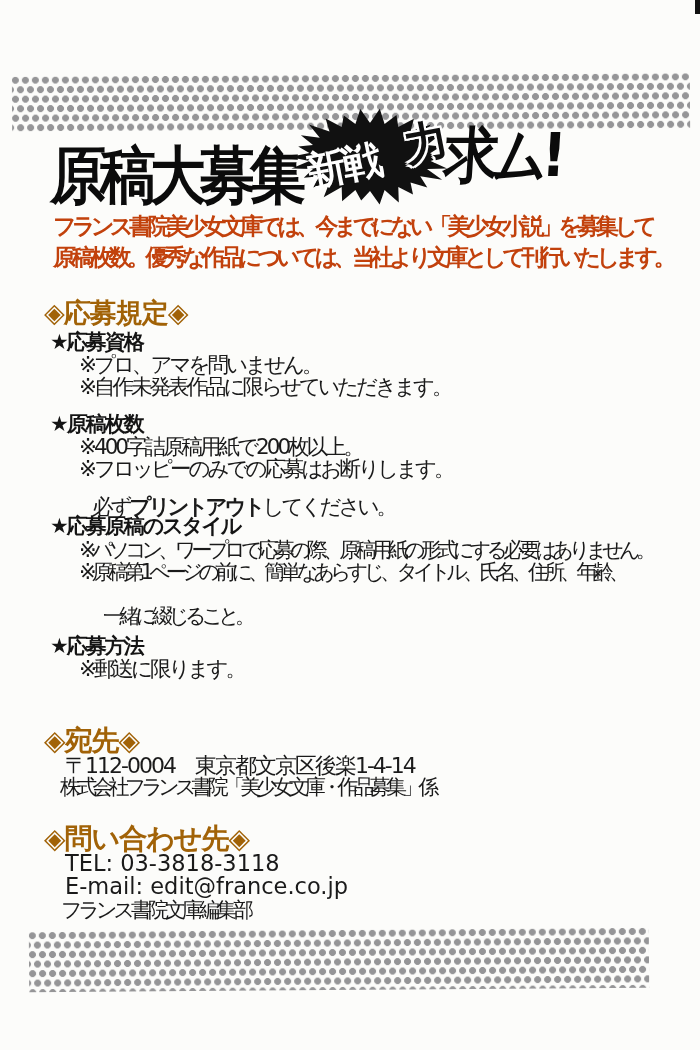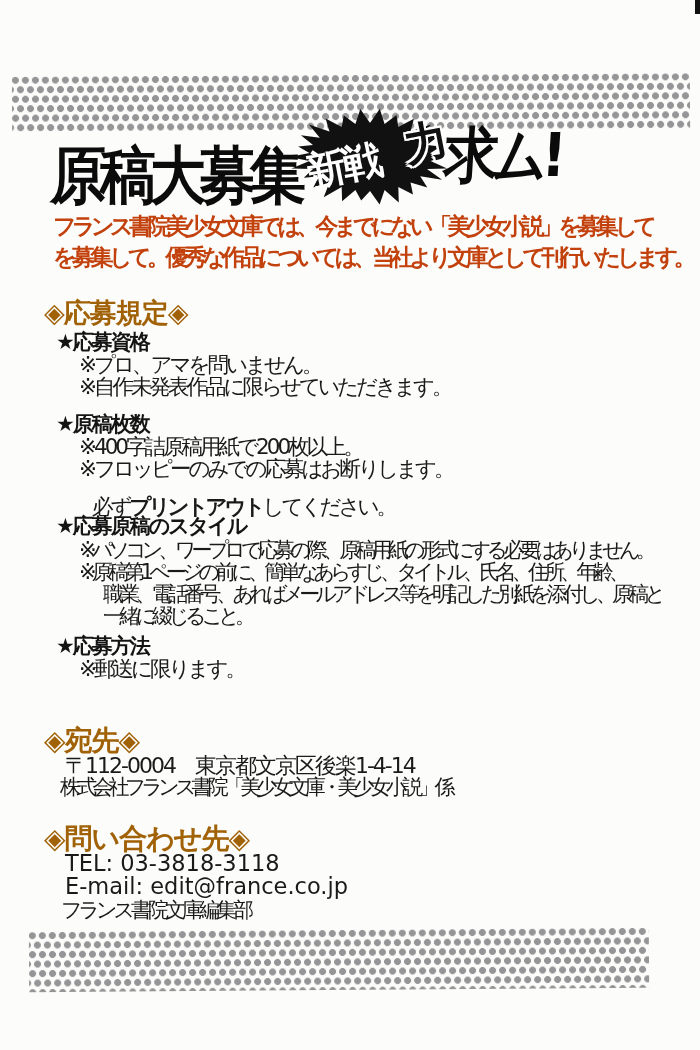--- a/index.html
+++ b/index.html
@@ -37,21 +37,21 @@
     text-shadow:-2px 0 0 #fff,2px 0 0 #fff,0 -2px 0 #fff,0 2px 0 #fff,
       -2px -2px 0 #fff,2px 2px 0 #fff,-2px 2px 0 #fff,2px -2px 0 #fff;
   }
   .title-suffix{
     left:447px;top:116px;font-size:54px;font-weight:bold;color:#0b0b0b;
     letter-spacing:-6px;transform:scaleY(1.12) skewX(-4deg);transform-origin:left top;
   }
   .intro-line{left:53px;font-size:23px;font-weight:600;letter-spacing:-4.5px;color:#c2410c;}
   
   .sec-heading{left:44px;font-size:27px;font-weight:800;letter-spacing:-1px;color:#a16207;}
-  .star-title{left:56px;font-size:21px;font-weight:700;letter-spacing:-2px;color:#141414;}
+  .star-title{left:50px;font-size:21px;font-weight:700;letter-spacing:-2px;color:#141414;}
   .jp{left:79px;font-size:21.5px;letter-spacing:-3px;}
   .jp-c{left:79px;font-size:21px;letter-spacing:-4.8px;}
   .cont{left:103px;}
   .note{left:92px;font-size:21.5px;letter-spacing:-3px;}
   .note b{font-weight:800;}
   .addr{font-size:22px;letter-spacing:-2px;}
   .latin{font-size:22.5px;letter-spacing:0;}
   .corner-mark{right:0;top:0;width:5px;height:14px;background:#111;}
 </style>
 </head>
@@ -66,44 +66,43 @@
   <div class="abs main-title">原稿大募集</div>
 
   <svg class="abs burst" viewBox="0 0 164 98">
     <polygon id="burst-poly" fill="#111111" points="154.0,49.0 142.6,53.1 159.1,60.4 139.0,61.1 154.1,71.7 132.2,68.3 139.3,79.5 122.5,74.4 125.0,86.4 110.3,79.1 110.8,94.5 96.6,82.0 91.6,96.6 82.0,83.0 73.2,92.5 67.4,82.0 54.1,93.2 53.7,79.1 35.7,89.3 41.5,74.4 24.1,79.8 31.8,68.3 15.8,69.8 25.0,61.1 3.5,60.6 21.4,53.1 1.5,49.0 21.4,44.9 10.2,38.4 25.0,36.9 12.9,27.2 31.8,29.7 20.9,16.5 41.5,23.6 37.6,10.4 53.7,18.9 55.8,7.6 67.4,16.0 72.3,1.1 82.0,15.0 91.8,0.8 96.6,16.0 108.5,7.0 110.3,18.9 125.9,10.8 122.5,23.6 143.0,16.6 132.2,29.7 151.8,27.0 139.0,36.9 152.7,38.5 142.6,44.9"></polygon>
   </svg>
   <div class="abs badge-a">新戦</div>
   <div class="abs badge-b">力</div>
   <div class="abs title-suffix">求ム!</div>
 
   <div class="abs intro-line" style="top:211px">フランス書院美少女文庫では、今までにない「美少女小説」を募集して</div>
-  <div class="abs intro-line" style="top:242px">を募集して。優秀な作品については、当社より文庫として刊行いたします。</div>
+  <div class="abs intro-line" style="top:242px">原稿枚数。優秀な作品については、当社より文庫として刊行いたします。</div>
 
   <div class="abs sec-heading" style="top:295px">◈応募規定◈</div>
 
   <div class="abs star-title" style="top:328px">★応募資格</div>
   <div class="abs jp" style="top:350px">※プロ、アマを問いません。</div>
   <div class="abs jp" style="top:372px">※自作未発表作品に限らせていただきます。</div>
 
   <div class="abs star-title" style="top:410px">★原稿枚数</div>
   <div class="abs jp" style="top:432px">※400字詰原稿用紙で200枚以上。</div>
   <div class="abs jp" style="top:454px">※フロッピーのみでの応募はお断りします。</div>
   <div class="abs note" style="top:492px"><span>必ず</span><b>プリントアウト</b><span>してください。</span></div>
 
   <div class="abs star-title" style="top:512px">★応募原稿のスタイル</div>
   <div class="abs jp-c" style="top:536px">※パソコン、ワープロで応募の際、原稿用紙の形式にする必要はありません。</div>
   <div class="abs jp-c" style="top:558px">※原稿第1ページの前に、簡単なあらすじ、タイトル、氏名、住所、年齢、</div>
-  <div class="abs jp-c cont" style="top:580px">職業、電話番号、あればメールアドレス等を明記した別紙を添付し、原稿と</div>
   <div class="abs jp-c cont" style="top:602px">一緒に綴じること。</div>
 
   <div class="abs star-title" style="top:632px">★応募方法</div>
   <div class="abs jp" style="top:654px">※郵送に限ります。</div>
 
   <div class="abs sec-heading" style="top:722px;font-size:28px">◈宛先◈</div>
   <div class="abs addr" style="left:65px;top:751px">〒112-0004　東京都文京区後楽1-4-14</div>
-  <div class="abs jp-c" style="left:60px;top:773px">株式会社フランス書院「美少女文庫・美少女小説」係</div>
+  <div class="abs jp-c" style="left:60px;top:773px">株式会社フランス書院「美少女文庫・作品募集」係</div>
 
   <div class="abs sec-heading" style="top:820px;font-size:28px">◈問い合わせ先◈</div>
   <div class="abs latin" style="left:65px;top:850px">TEL: 03-3818-3118</div>
   <div class="abs latin" style="left:65px;top:873px">E-mail: edit@france.co.jp</div>
   <div class="abs jp-c" style="left:61px;top:896px;letter-spacing:-4px">フランス書院文庫編集部</div>
 
 </div>
 
 </body></html>

